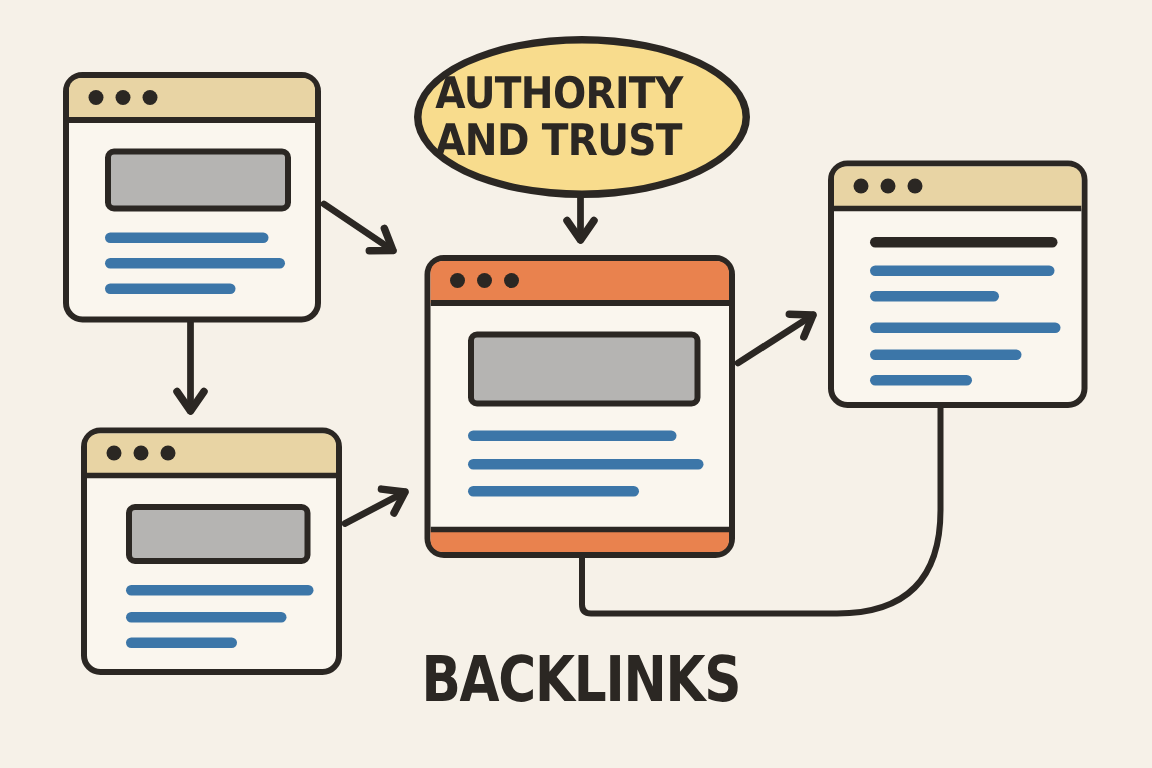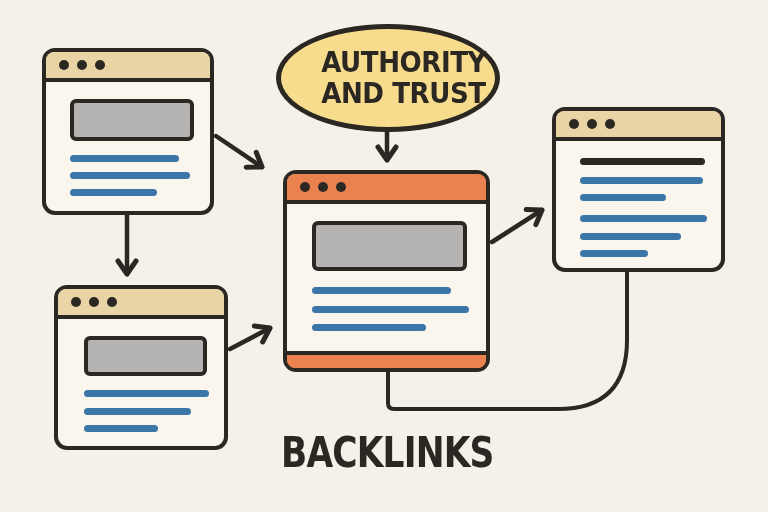--- a/index.html
+++ b/index.html
@@ -50,21 +50,21 @@
     border-radius:0 0 8px 8px;
   }
   .bubble{
     position:absolute;z-index:3;
     left:276px;top:24px;width:224px;height:108px;
     box-sizing:border-box;
     border:5px solid var(--ink,#2b2723);
     border-radius:50%;
     background:var(--yellow-bubble,#f8dc8d);
     display:flex;flex-direction:column;
-    align-items:flex-end;justify-content:center;
+    align-items:flex-start;justify-content:center;
     color:var(--ink,#2b2723);
     font-weight:bold;font-size:29px;line-height:1.08;
     letter-spacing:-0.5px;
     transform-origin:center;
   }
   .bubble .ln{transform:scaleX(0.9);white-space:nowrap;}
   .caption{
     position:absolute;z-index:3;
     left:258px;top:428px;width:255px;
     text-align:center;

